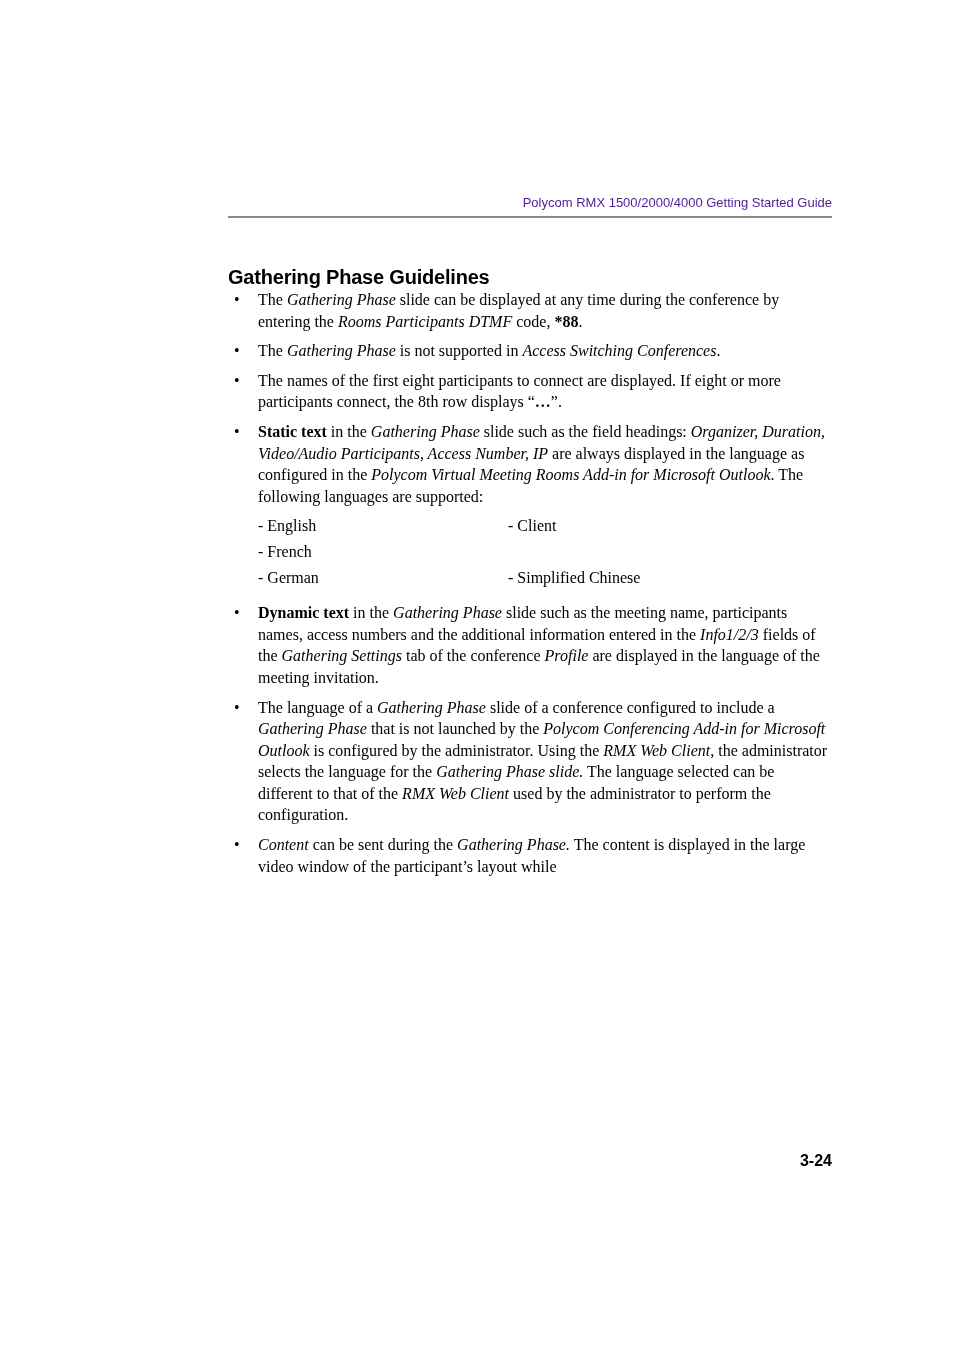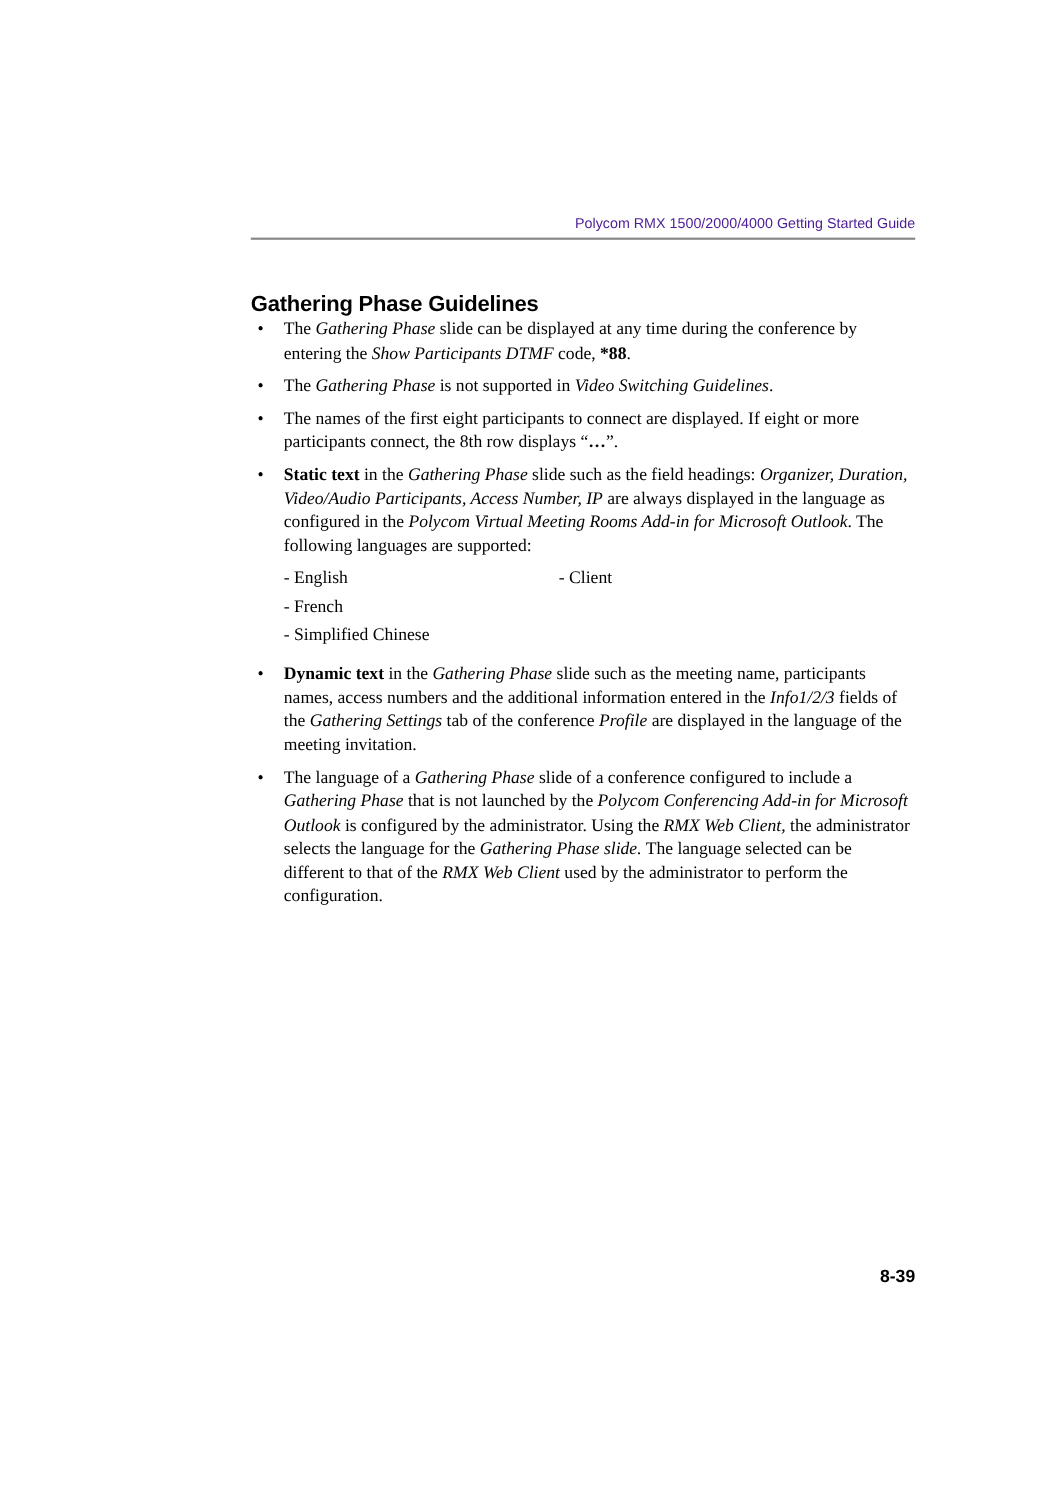--- a/index.html
+++ b/index.html
@@ -86,53 +86,57 @@
 
 <div class="header-area">
   <div class="header-text">Polycom RMX 1500/2000/4000 Getting Started Guide</div>
   <hr class="header-rule">
 
   <div class="section-title">Gathering Phase Guidelines</div>
 
   <ul class="bullet-list">
 
     <li>
-      <span>The </span><span class="italic">Gathering Phase</span><span> slide can be displayed at any time during the conference by entering the </span><span class="italic">Show Participants DTMF</span><span> code, </span><span class="bold">*88</span><span>.</span>
+      <span>The </span><span class="italic">Gathering Phase</span><span> slide can be displayed at any time during the conference by entering the </span><span class="italic">Rooms Participants DTMF</span><span> code, </span><span class="bold">*88</span><span>.</span>
     </li>
 
     <li>
-      <span>The </span><span class="italic">Gathering Phase</span><span> is not supported in </span><span class="italic">Video Switching Guidelines</span><span>.</span>
+      <span>The </span><span class="italic">Gathering Phase</span><span> is not supported in </span><span class="italic">Access Switching Conferences</span><span>.</span>
     </li>
 
     <li>
       <span>The names of the first eight participants to connect are displayed. If eight or more participants connect, the 8th row displays “</span><span class="bold">…</span><span>”.</span>
     </li>
 
     <li>
       <span class="bold">Static text</span><span> in the </span><span class="italic">Gathering Phase</span><span> slide such as the field headings: </span><span class="italic">Organizer, Duration, Video/Audio Participants, Access Number, IP</span><span> are always displayed in the language as configured in the </span><span class="italic">Polycom Virtual Meeting Rooms Add-in for Microsoft Outlook</span><span>. The following languages are supported:</span>
 
       <div class="lang-cols">
         <div class="lang-row">
           <div class="lang-cell">- English</div>
           <div class="lang-cell">- Client</div>
         </div>
         <div class="lang-row">
           <div class="lang-cell">- French</div>
         </div>
         <div class="lang-row">
+          <div class="lang-cell">- German</div>
           <div class="lang-cell">- Simplified Chinese</div>
         </div>
       </div>
     </li>
 
     <li>
       <span class="bold">Dynamic text</span><span> in the </span><span class="italic">Gathering Phase</span><span> slide such as the meeting name, participants names, access numbers and the additional information entered in the </span><span class="italic">Info1/2/3</span><span> fields of the </span><span class="italic">Gathering Settings</span><span> tab of the conference </span><span class="italic">Profile</span><span> are displayed in the language of the meeting invitation.</span>
     </li>
 
     <li>
       <span>The language of a </span><span class="italic">Gathering Phase</span><span> slide of a conference configured to include a </span><span class="italic">Gathering Phase</span><span> that is not launched by the </span><span class="italic">Polycom Conferencing Add-in for Microsoft Outlook</span><span> is configured by the administrator. Using the </span><span class="italic">RMX Web Client,</span><span> the administrator selects the language for the </span><span class="italic">Gathering Phase slide.</span><span> The language selected can be different to that of the </span><span class="italic">RMX Web Client</span><span> used by the administrator to perform the configuration.</span>
     </li>
 
+    <li>
+      <span class="italic">Content</span><span> can be sent during the </span><span class="italic">Gathering Phase.</span><span> The content is displayed in the large video window of the participant’s layout while</span>
+    </li>
 
   </ul>
 </div>
 
-<div class="page-number">8-39</div>
+<div class="page-number">3-24</div>
 
 </body></html>

